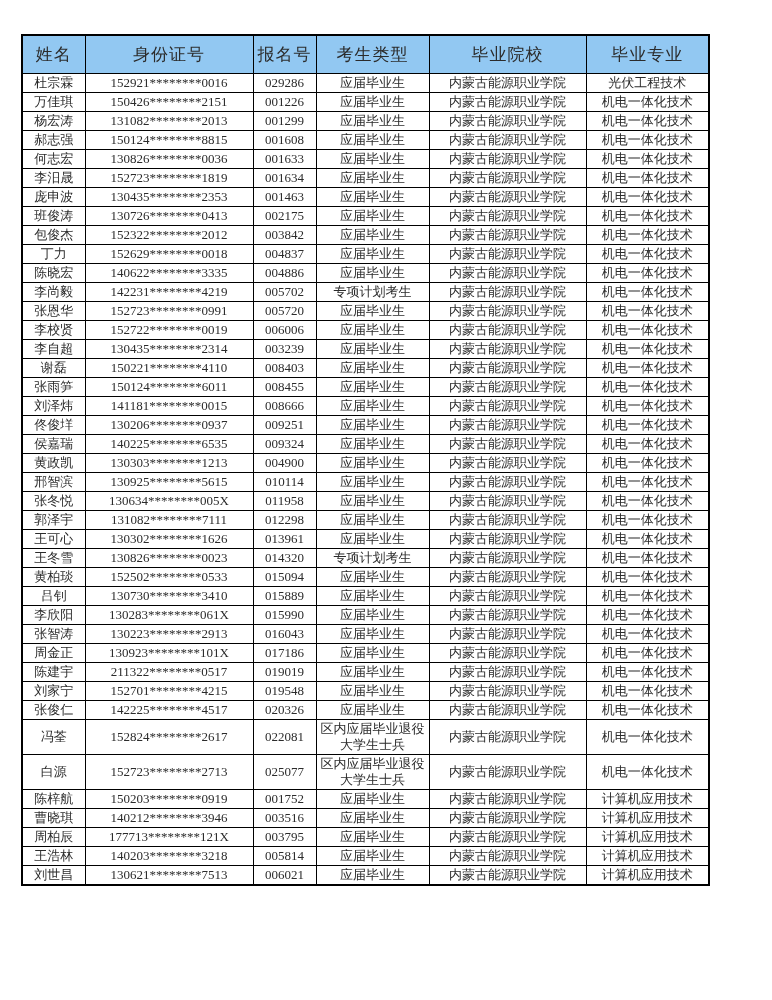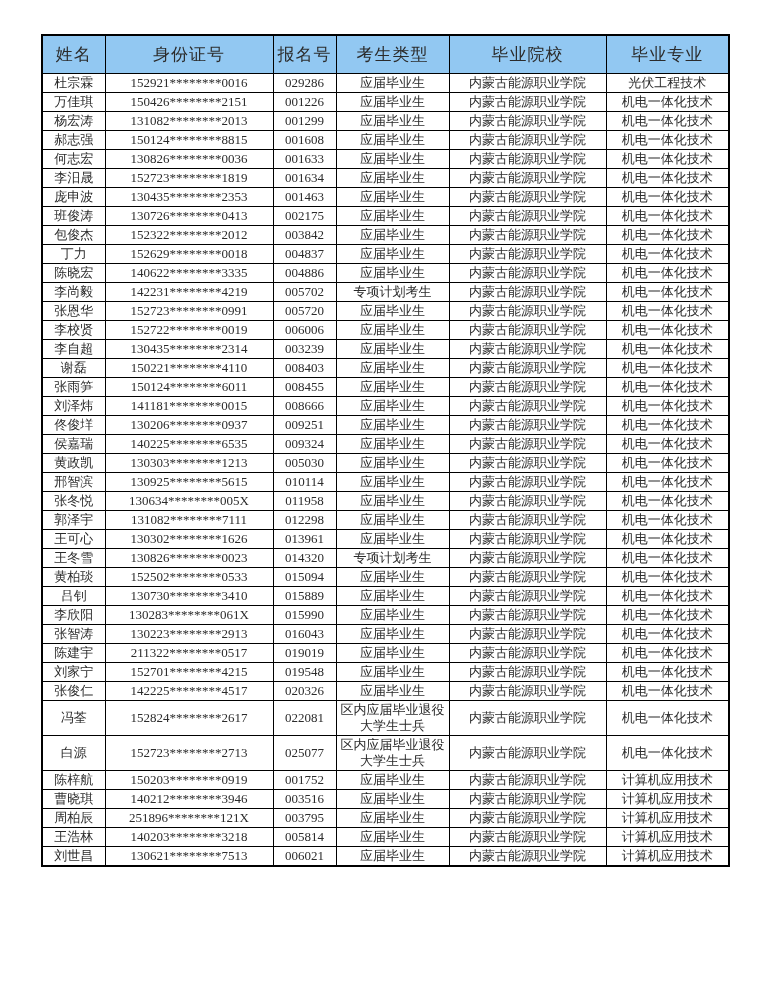--- a/index.html
+++ b/index.html
@@ -6,21 +6,21 @@
   html, body {
     width: 772px;
     height: 1000px;
     background: #ffffff;
     font-family: "Liberation Serif", "DejaVu Serif", serif;
   }
   .page {
     width: 772px;
     height: 872px;
     background: var(--page-bg, #ffffff);
-    padding: 34px 0 0 41px;
+    padding: 34px 0 0 21px;
   }
   table.roster {
     border-collapse: collapse;
     table-layout: fixed;
     width: 687px;
     border: 2.5px solid var(--border-c, #000);
   }
   table.roster th, table.roster td {
     border: 1.5px solid var(--border-c, #000);
     text-align: center;
@@ -228,21 +228,21 @@
           <td>侯嘉瑞</td>
           <td>140225********6535</td>
           <td>009324</td>
           <td>应届毕业生</td>
           <td>内蒙古能源职业学院</td>
           <td>机电一体化技术</td>
         </tr>
         <tr>
           <td>黄政凯</td>
           <td>130303********1213</td>
-          <td>005030</td>
+          <td>004900</td>
           <td>应届毕业生</td>
           <td>内蒙古能源职业学院</td>
           <td>机电一体化技术</td>
         </tr>
         <tr>
           <td>邢智滨</td>
           <td>130925********5615</td>
           <td>010114</td>
           <td>应届毕业生</td>
           <td>内蒙古能源职业学院</td>
@@ -306,20 +306,28 @@
         </tr>
         <tr>
           <td>张智涛</td>
           <td>130223********2913</td>
           <td>016043</td>
           <td>应届毕业生</td>
           <td>内蒙古能源职业学院</td>
           <td>机电一体化技术</td>
         </tr>
         <tr>
+          <td>周金正</td>
+          <td>130923********101X</td>
+          <td>017186</td>
+          <td>应届毕业生</td>
+          <td>内蒙古能源职业学院</td>
+          <td>机电一体化技术</td>
+        </tr>
+        <tr>
           <td>陈建宇</td>
           <td>211322********0517</td>
           <td>019019</td>
           <td>应届毕业生</td>
           <td>内蒙古能源职业学院</td>
           <td>机电一体化技术</td>
         </tr>
         <tr>
           <td>刘家宁</td>
           <td>152701********4215</td>
@@ -363,21 +371,21 @@
         <tr>
           <td>曹晓琪</td>
           <td>140212********3946</td>
           <td>003516</td>
           <td>应届毕业生</td>
           <td>内蒙古能源职业学院</td>
           <td>计算机应用技术</td>
         </tr>
         <tr>
           <td>周柏辰</td>
-          <td>251896********121X</td>
+          <td>177713********121X</td>
           <td>003795</td>
           <td>应届毕业生</td>
           <td>内蒙古能源职业学院</td>
           <td>计算机应用技术</td>
         </tr>
         <tr>
           <td>王浩林</td>
           <td>140203********3218</td>
           <td>005814</td>
           <td>应届毕业生</td>

